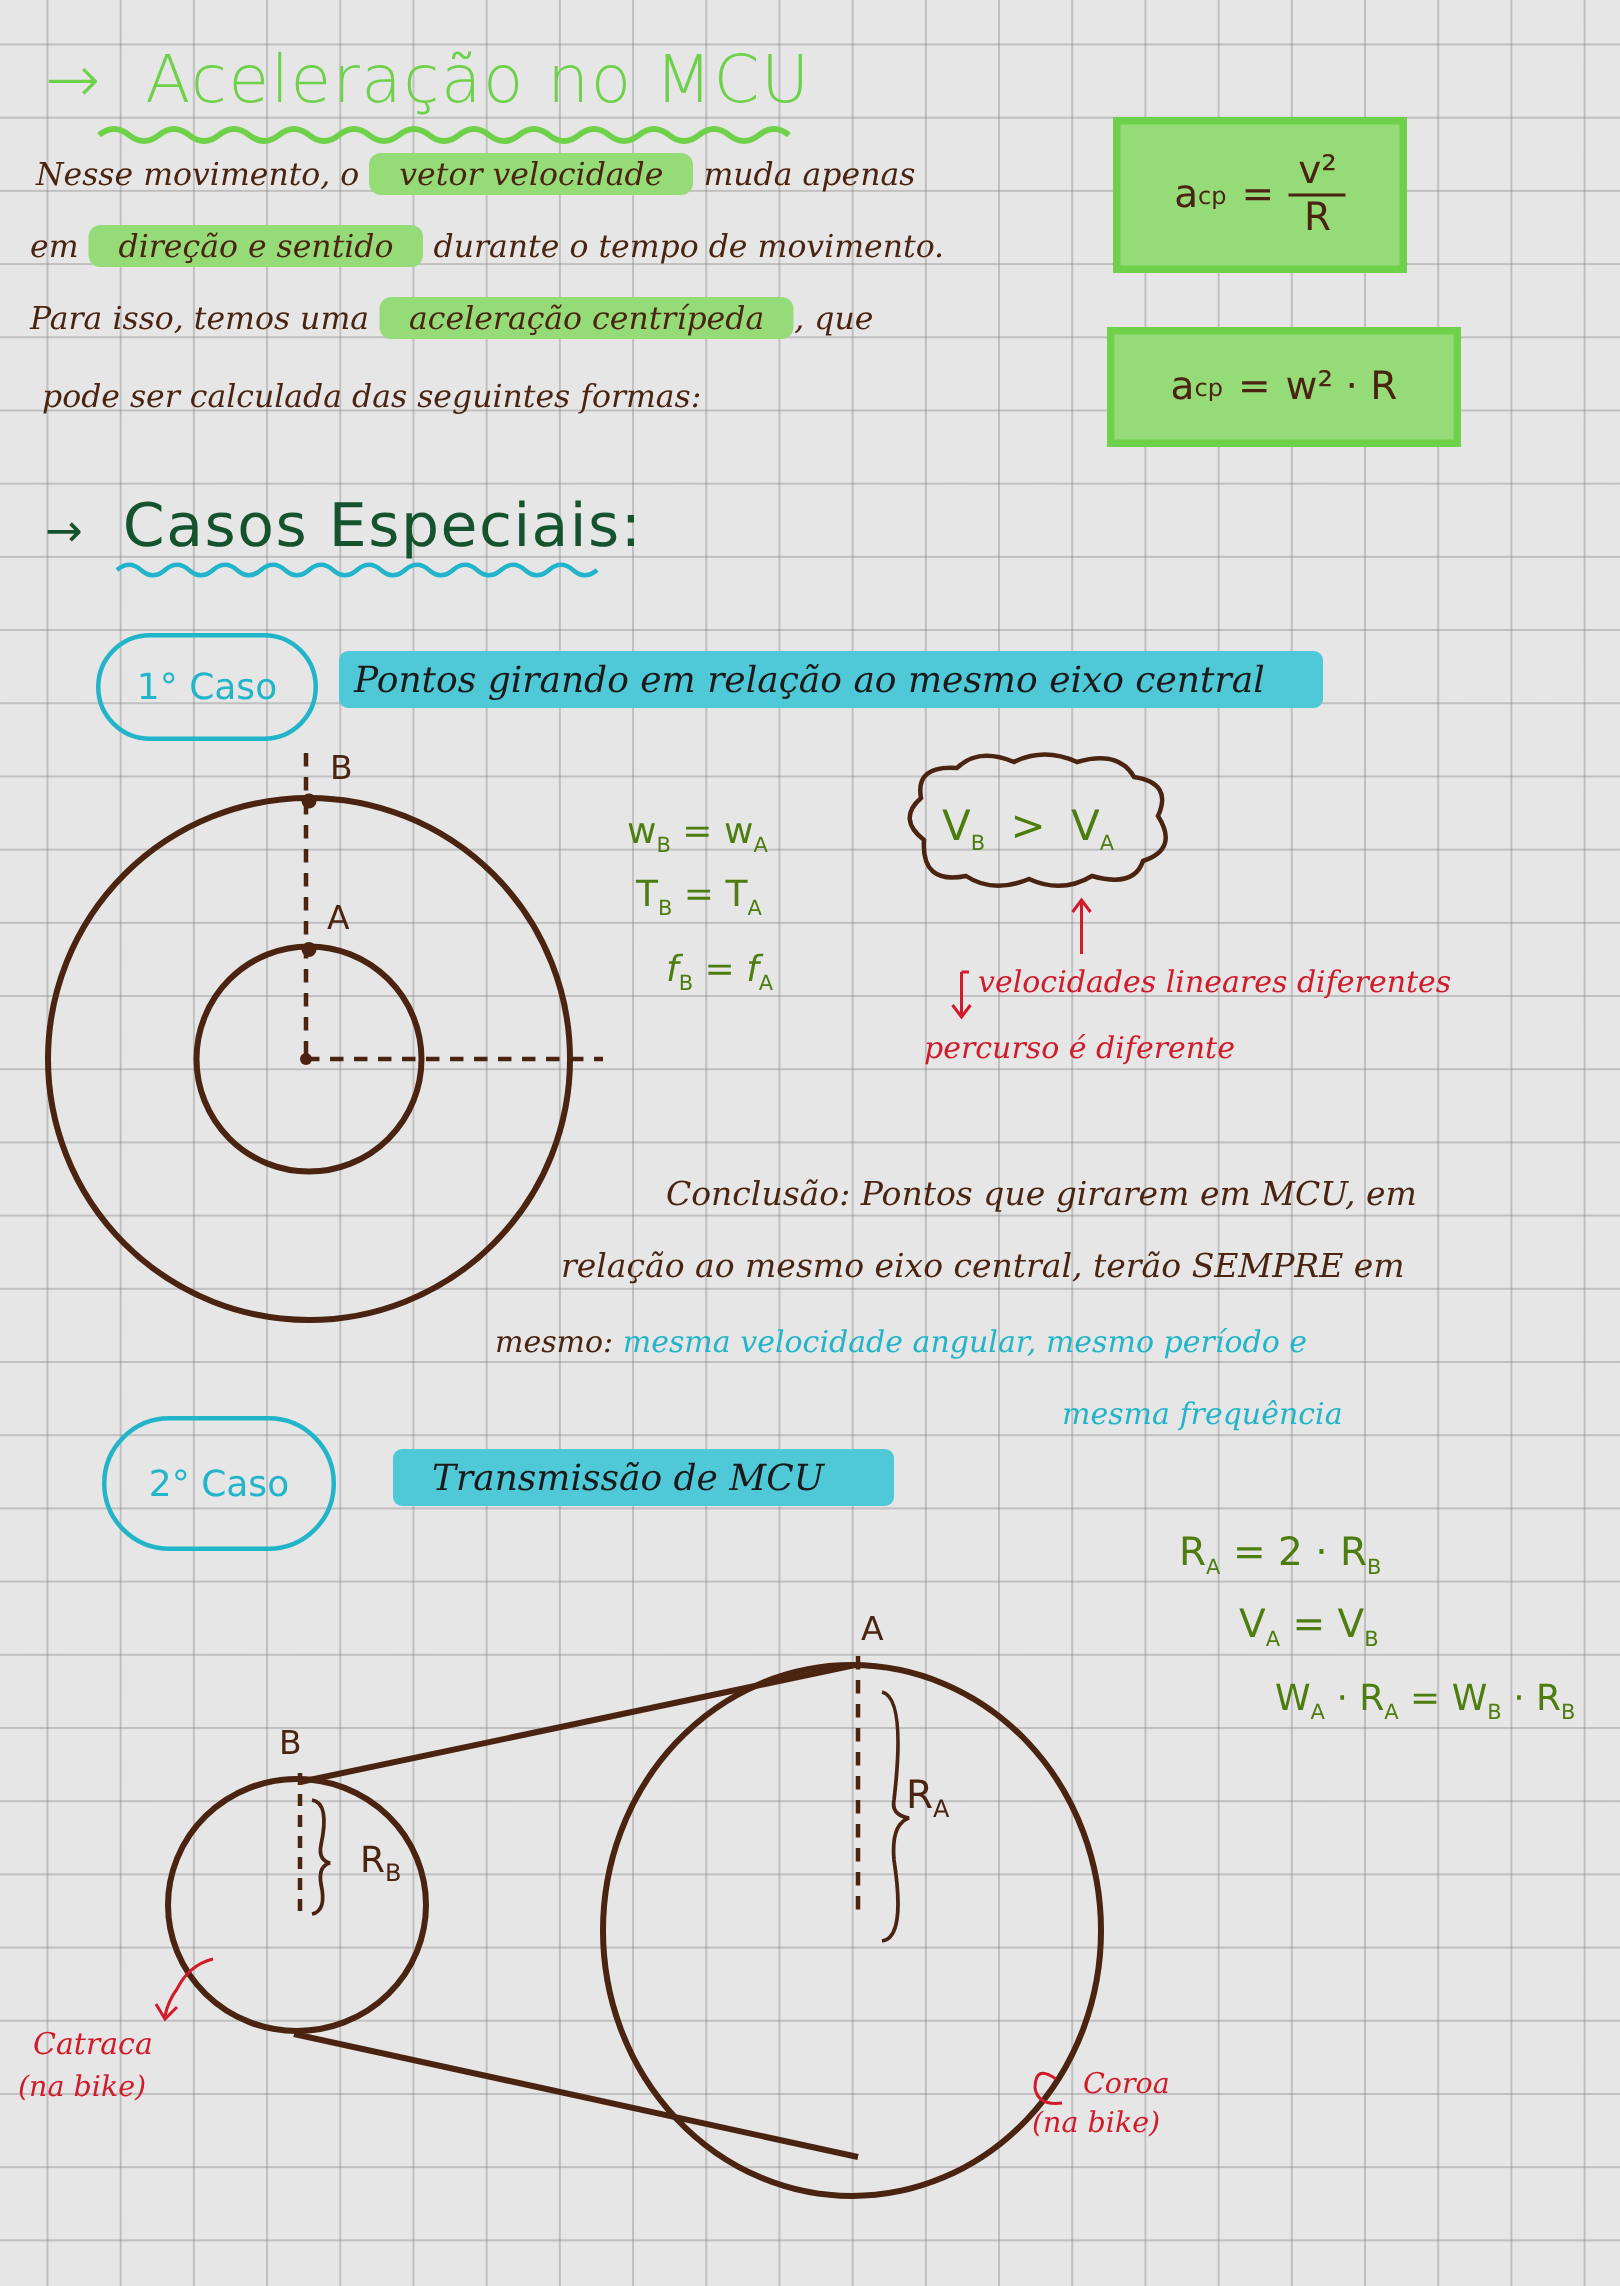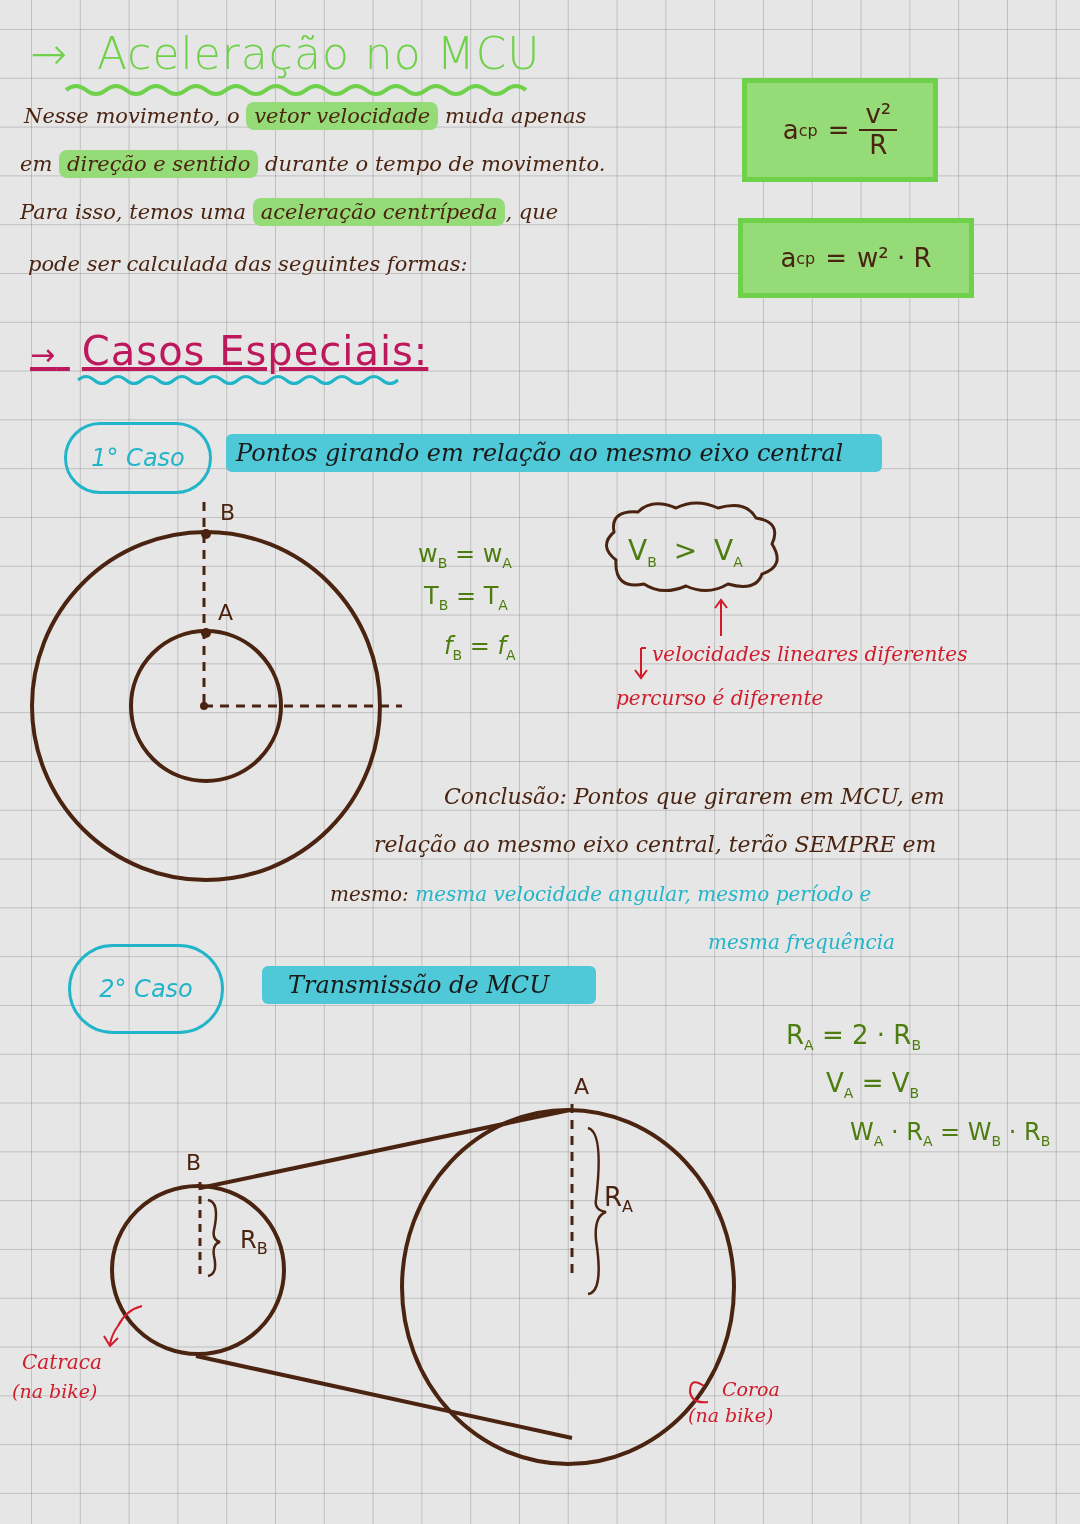--- a/index.html
+++ b/index.html
@@ -12,33 +12,33 @@
     background-size: 48.8px 48.8px;
     background-position: 31px 29px;
     font-family: "DejaVu Serif", serif;
   }
   .abs { position: absolute; white-space: nowrap; }
   .hand { font-family: "DejaVu Serif", serif; font-style: italic; }
   .red { color: #d11a2a; }
   .teal { color: #22b5c9; }
 
   .title-main { font-size: 44px; color: #6fd14a; font-family: "DejaVu Sans", sans-serif; font-weight: 300; letter-spacing: 1px; }
-  .title-case { font-size: 40px; color: #be185d; font-family: "DejaVu Sans", sans-serif; letter-spacing: 1px; text-decoration: underline; }
+  .title-case { font-size: 40px; color: #14532d; font-family: "DejaVu Sans", sans-serif; letter-spacing: 1px; }
   .para { font-size: 21px; color: #4a2410; }
-  .hl-green { background: #95dc78; border-radius: 8px; padding: 2px 8px; }
+  .hl-green { background: #95dc78; border-radius: 8px; padding: 2px 20px; }
 
   .formula-box {
     position: absolute; background: #95dc78; border: 5px solid #6fd14a;
     display: flex; align-items: center; justify-content: center;
     font-family: "DejaVu Sans", sans-serif; color: #4a2410;
   }
   .case-cloud {
     position: absolute; border: 3px solid #22b5c9; border-radius: 44px;
     display: flex; align-items: center; justify-content: center;
-    color: #22b5c9; font-family: "DejaVu Sans", sans-serif; font-size: 24px; font-style: italic;
+    color: #22b5c9; font-family: "DejaVu Sans", sans-serif; font-size: 24px;
   }
   .case-banner {
     position: absolute; background: #4fc9d8; border-radius: 6px;
     color: #1a1a1a; font-size: 24px; font-style: italic;
     display: flex; align-items: center; padding-left: 10px; box-sizing: border-box;
   }
   .eq { font-family: "DejaVu Sans", sans-serif; color: #4d7c0f; font-size: 24px; }
   .eq sub { font-size: 14px; }
   .label-pt { font-family: "DejaVu Sans", sans-serif; color: #4a2410; font-size: 22px; }
   svg { position: absolute; overflow: visible; }

